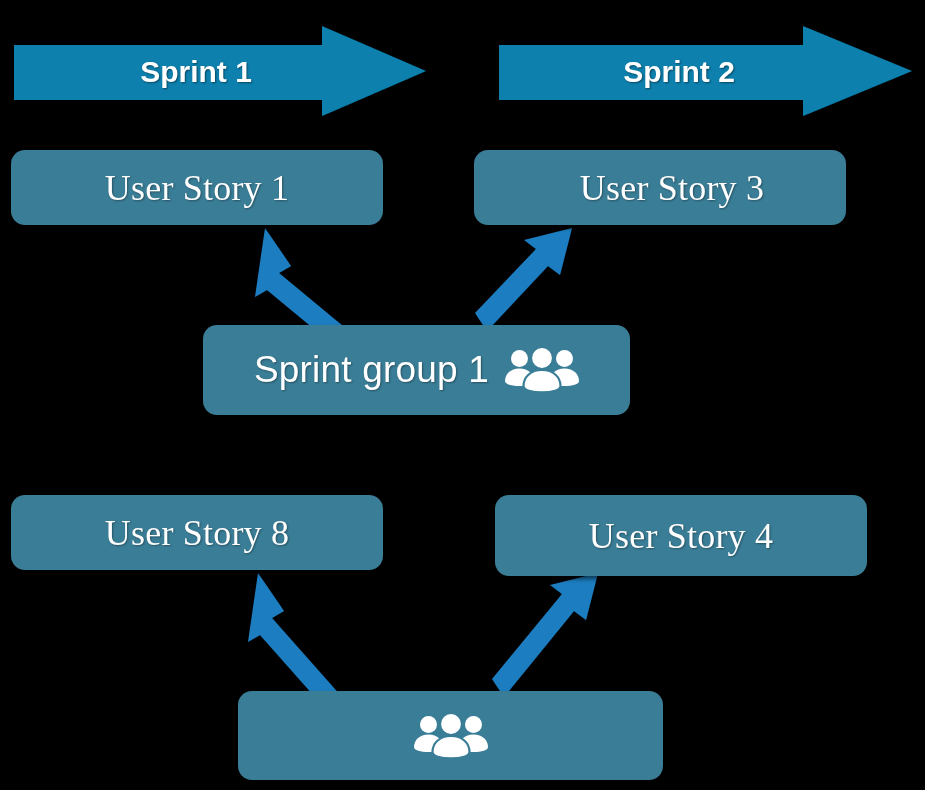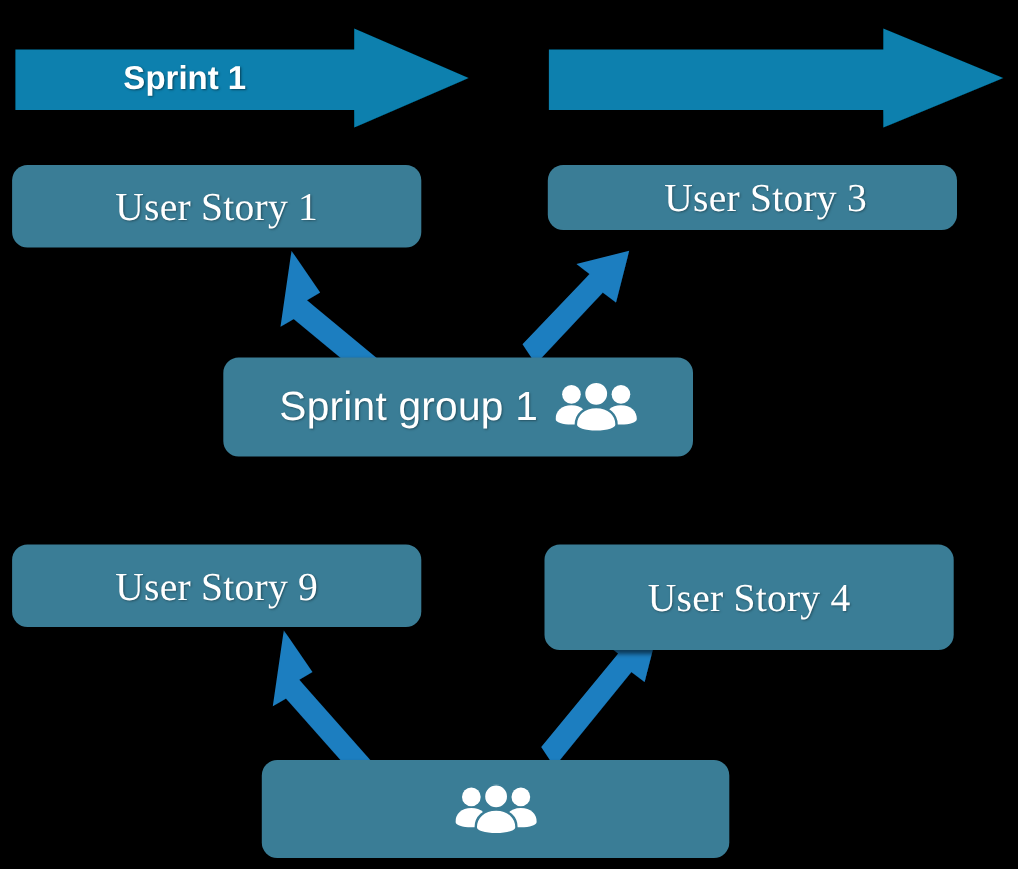--- a/index.html
+++ b/index.html
@@ -59,20 +59,21 @@
     flex: 0 0 auto;
   }
   .sprint-arrow-text {
     position: absolute;
     color: #ffffff;
     font-family: "Liberation Sans", sans-serif;
     font-weight: bold;
     font-size: 30px;
     white-space: nowrap;
     text-shadow: 1px 1px 2px rgba(0,0,0,0.45);
+    margin-left: 28px;
   }
 </style>
 </head>
 <body>
 
 <div id="stage">
 
   <svg class="svg-layer" viewBox="0 0 925 790">
     <defs>
       <filter id="dropshadow" x="-30%" y="-30%" width="180%" height="180%">
@@ -80,45 +81,46 @@
       </filter>
     </defs>
 
     <polygon points="14,45 322,45 322,26 426,71 322,116 322,100 14,100" fill="#0880ae" filter="url(#dropshadow)"></polygon>
 
     <polygon points="499,45 803,45 803,26 912,71 803,116 803,100 499,100" fill="#0880ae" filter="url(#dropshadow)"></polygon>
   </svg>
 
   <div class="sprint-arrow-text" style="left:14px; top:55px; width:308px; text-align:center;">Sprint 1</div>
 
+  <div class="sprint-arrow-text" style="left:499px; top:55px; width:304px; text-align:center;">Sprint 2</div>
 
   <svg class="svg-layer" viewBox="0 0 925 790">
 
     <polygon points="265,228 291,266 279,273 349,331 337,348 267,290 255,297" fill="#1e7ec0" filter="url(#dropshadow)"></polygon>
 
     <polygon points="572,228 560,275 548,266 487,331 475,313 536,249 524,240" fill="#1e7ec0" filter="url(#dropshadow)"></polygon>
 
     <polygon points="258,573 284,611 272,618 342,697 330,714 260,635 248,642" fill="#1e7ec0" filter="url(#dropshadow)"></polygon>
 
     <polygon points="598,573 586,620 574,611 504,697 492,679 562,594 550,585" fill="#1e7ec0" filter="url(#dropshadow)"></polygon>
   </svg>
 
   <div class="node-box" style="left:11px; top:150px; width:372px; height:75px;">
     <span class="node-label story-label">User Story 1</span>
   </div>
 
-  <div class="node-box" style="left:498px; top:150px; width:372px; height:59px;padding-left:24px;">
+  <div class="node-box" style="left:474px; top:150px; width:372px; height:75px;padding-left:24px;">
     <span class="node-label story-label">User Story 3</span>
   </div>
 
   <div class="node-box" style="left:11px; top:495px; width:372px; height:75px;">
-    <span class="node-label story-label">User Story 9</span>
+    <span class="node-label story-label">User Story 8</span>
   </div>
 
-  <div class="node-box" style="left:495px; top:495px; width:372px; height:96px;">
+  <div class="node-box" style="left:495px; top:495px; width:372px; height:81px;">
     <span class="node-label story-label">User Story 4</span>
   </div>
 
   <div class="node-box" style="left:203px; top:325px; width:427px; height:90px;">
     <div class="group-inner">
       <span class="node-label group-label">Sprint group 1</span>
       <svg class="people-icon" viewBox="0 0 74 46">
 
         <circle cx="14.5" cy="11.5" r="8.5" fill="#ffffff"></circle>
         <path d="M14.5 21.5 c-9 0-14.5 5.6-14.5 12.5 0 3.2 6.5 5 14.5 5 8 0 14.5-1.8 14.5-5 0-6.9-5.5-12.5-14.5-12.5z" fill="#ffffff"></path>

